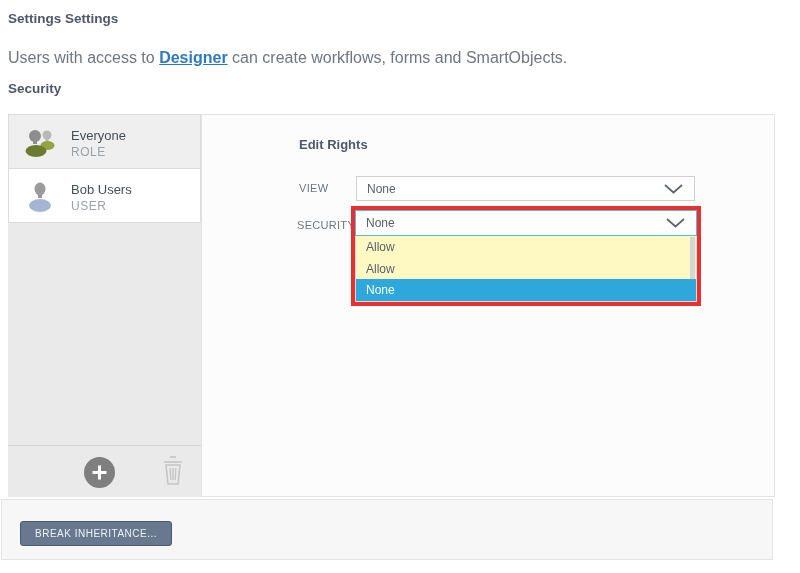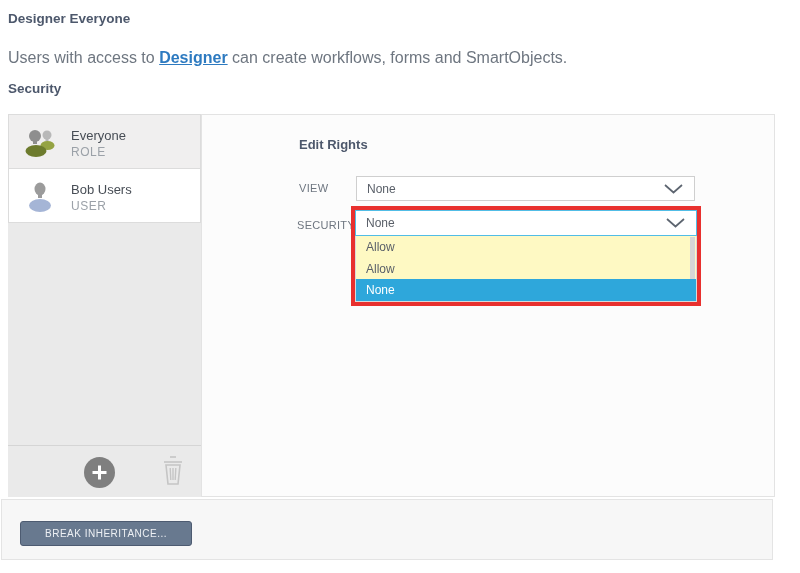--- a/index.html
+++ b/index.html
@@ -45,26 +45,26 @@
   .option-list { position: absolute; left: 0; top: 26px; width: 342px; height: 66px; background: #fef9c3; border: 1px solid #d9d9d9; border-top: none; padding-left: 44px; }
   .option { position: absolute; left: 0; width: 100%; height: 22px; font-size: 12px; color: #5a6069; line-height: 22px; padding-left: 10px; cursor: pointer; }
   .option.opt-0 { top: 0; }
   .option.opt-1 { top: 22px; }
   .option.opt-2 { top: 43px; height: 22px; }
   .option.selected { background: #2ea7db; color: #ffffff; }
   .list-scrollbar { position: absolute; right: 1px; top: 1px; width: 5px; height: 42px; background: #d6d6d6; }
 
   
   .footer-strip { left: 1px; top: 499px; width: 772px; height: 61px; background: #f7f7f7; border: 1px solid #e4e4e4; }
-  .break-btn { position: absolute; left: 18px; top: 21px; height: 25px; padding: 0 24px; background: #68798f; border: 1px solid #4d5b71; border-radius: 3px; color: #edf0f4; font-size: 10px; font-family: "Liberation Sans", sans-serif; letter-spacing: 0.5px; cursor: pointer; }
+  .break-btn { position: absolute; left: 18px; top: 21px; height: 25px; padding: 0 14px; background: #68798f; border: 1px solid #4d5b71; border-radius: 3px; color: #edf0f4; font-size: 10px; font-family: "Liberation Sans", sans-serif; letter-spacing: 0.5px; cursor: pointer; }
 </style>
 </head>
 <body>
 
-<div class="abs page-title">Designer Everyone</div>
+<div class="abs page-title">Settings Settings</div>
 <div class="abs page-desc">
   <span>Users with access to </span><a>Designer</a><span> can create workflows, forms and SmartObjects.</span>
 </div>
 <div class="abs section-title">Security</div>
 
 <div class="abs identity-col">
 
   <div class="id-row selected">
     <span class="id-icon">
       <svg width="36" height="34" viewBox="0 0 36 34">

